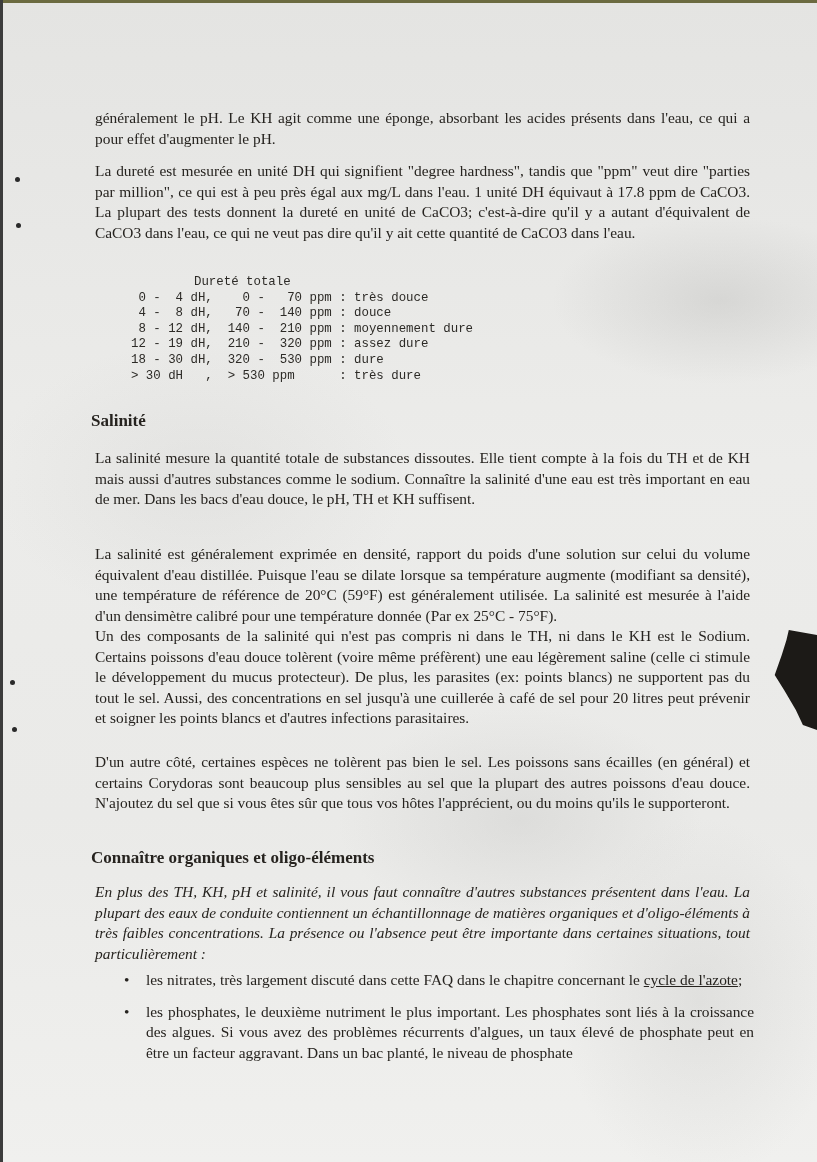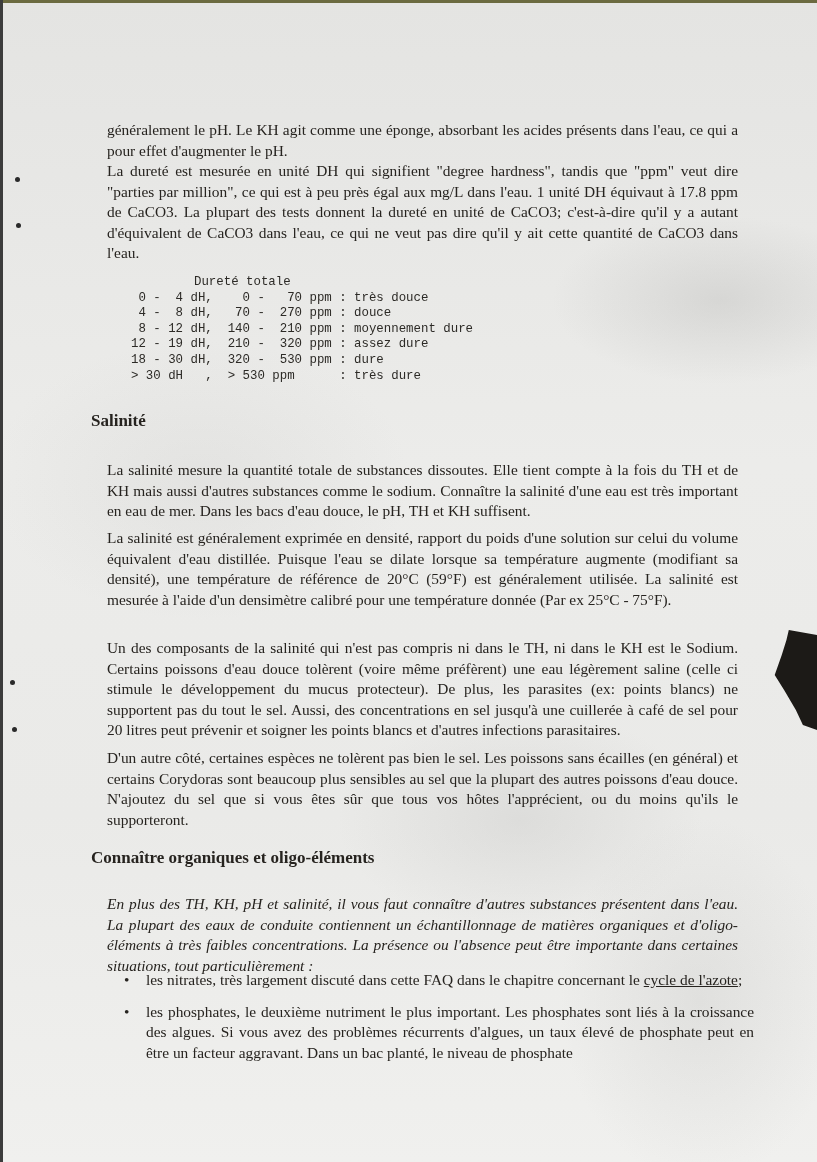--- a/index.html
+++ b/index.html
@@ -23,34 +23,34 @@
   .punch { position:absolute; width:5px; height:5px; border-radius:50%; background:#2a2a2a; }
   .tear {
     position:absolute; left:770px; top:630px; width:47px; height:100px;
     background:#1c1a17;
     clip-path:polygon(40% 0,100% 5%,100% 100%,70% 95%,55% 80%,30% 60%,10% 45%,25% 25%,35% 10%);
   }
   .page {
     position:absolute; left:91px; top:104px; width:663px;
     font-size:15.4px; line-height:20.6px;
   }
-  p { margin:16px; text-align:justify; }
+  p { margin:4px; text-align:justify; }
   .p1 { position:absolute; top:0; }
-  .p2 { position:absolute; top:41px; }
+  .p2 { position:absolute; top:53px; }
   .table {
     position:absolute; top:171px; left:40px;
     font-family:"Liberation Mono", monospace; font-size:12.4px; line-height:15.6px;
     white-space:pre; color:#2c2a26;
   }
   h3 { margin:0; font-weight:bold; font-size:17px; position:absolute; }
   .h-sal { top:307px; }
   .p3 { position:absolute; top:340px; }
-  .p4 { position:absolute; top:408px; }
+  .p4 { position:absolute; top:436px; }
   .p5 { position:absolute; top:518px; }
-  .p6 { position:absolute; top:628px; }
+  .p6 { position:absolute; top:644px; }
   .h-mat { top:744px; }
   .p7 { position:absolute; top:774px;font-style:italic; }
   ul { list-style:none; margin:0; padding:0; position:absolute; left:0; width:663px; }
   .ul1 { top:866px; }
   li { position:relative; padding-left:55px; text-align:justify; margin-bottom:11px; }
   .bullet { position:absolute; left:33px; top:0; }
   .link { text-decoration:underline; }
 </style>
 </head>
 <body>
@@ -63,21 +63,21 @@
 <div class="punch" style="left:10px;top:680px;"></div>
 <div class="punch" style="left:12px;top:727px;"></div>
 <div class="tear"></div>
 
 <div class="page">
   <p class="p1">généralement le pH. Le KH agit comme une éponge, absorbant les acides présents dans l'eau, ce qui a pour effet d'augmenter le pH.</p>
   <p class="p2">La dureté est mesurée en unité DH qui signifient "degree hardness", tandis que "ppm" veut dire "parties par million", ce qui est à peu près égal aux mg/L dans l'eau. 1 unité DH équivaut à 17.8 ppm de CaCO3. La plupart des tests donnent la dureté en unité de CaCO3; c'est-à-dire qu'il y a autant d'équivalent de CaCO3 dans l'eau, ce qui ne veut pas dire qu'il y ait cette quantité de CaCO3 dans l'eau.</p>
 
   <div class="table"><span style="padding-left:63px;text-align:right;">Dureté totale</span>
 <span> 0 -  4 dH,    0 -   70 ppm : très douce</span>
-<span> 4 -  8 dH,   70 -  270 ppm : douce</span>
+<span> 4 -  8 dH,   70 -  140 ppm : douce</span>
 <span> 8 - 12 dH,  140 -  210 ppm : moyennement dure</span>
 <span>12 - 19 dH,  210 -  320 ppm : assez dure</span>
 <span>18 - 30 dH,  320 -  530 ppm : dure</span>
 <span>&gt; 30 dH   ,  &gt; 530 ppm      : très dure</span></div>
 
   <h3 class="h-sal">Salinité</h3>
   <p class="p3">La salinité mesure la quantité totale de substances dissoutes. Elle tient compte à la fois du TH et de KH mais aussi d'autres substances comme le sodium. Connaître la salinité d'une eau est très important en eau de mer. Dans les bacs d'eau douce, le pH, TH et KH suffisent.</p>
   <p class="p4">La salinité est généralement exprimée en densité, rapport du poids d'une solution sur celui du volume équivalent d'eau distillée. Puisque l'eau se dilate lorsque sa température augmente (modifiant sa densité), une température de référence de 20°C (59°F) est généralement utilisée. La salinité est mesurée à l'aide d'un densimètre calibré pour une température donnée (Par ex 25°C - 75°F).</p>
   <p class="p5">Un des composants de la salinité qui n'est pas compris ni dans le TH, ni dans le KH est le Sodium. Certains poissons d'eau douce tolèrent (voire même préfèrent) une eau légèrement saline (celle ci stimule le développement du mucus protecteur). De plus, les parasites (ex: points blancs) ne supportent pas du tout le sel. Aussi, des concentrations en sel jusqu'à une cuillerée à café de sel pour 20 litres peut prévenir et soigner les points blancs et d'autres infections parasitaires.</p>
   <p class="p6">D'un autre côté, certaines espèces ne tolèrent pas bien le sel. Les poissons sans écailles (en général) et certains Corydoras sont beaucoup plus sensibles au sel que la plupart des autres poissons d'eau douce. N'ajoutez du sel que si vous êtes sûr que tous vos hôtes l'apprécient, ou du moins qu'ils le supporteront.</p>

